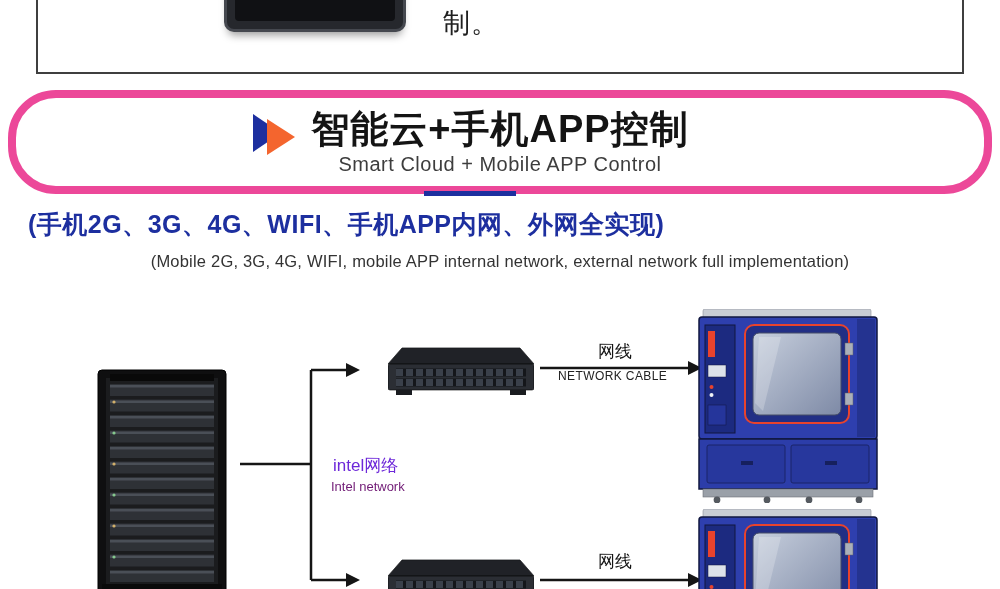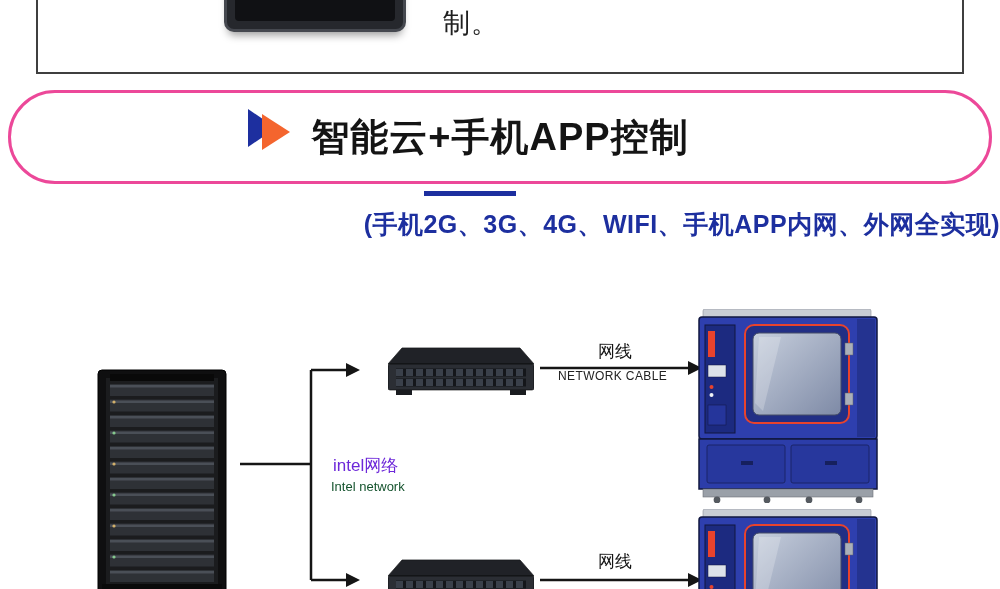--- a/index.html
+++ b/index.html
@@ -23,54 +23,54 @@
     position:absolute;left:8px;top:6px;right:8px;bottom:8px;
     background:#101114;border-radius:4px;
   }
   .prev-text{
     left:443px;top:5px;font-size:27px;color:#202020;letter-spacing:1px;
   }
 
   
   .banner{
     left:8px;right:8px;top:90px;height:88px;
-    border:3px solid #ec4899;border-radius:48px;background:#fff;
+    border:8px solid #ec4899;border-radius:48px;background:#fff;
     display:flex;flex-direction:column;align-items:center;justify-content:center;
   }
   .banner-icon{position:absolute;left:235px;top:14px;width:48px;height:44px;}
   .banner-title{
     font-size:38px;font-weight:bold;color:#141414;letter-spacing:1px;line-height:44px;
   }
   .banner-subtitle{
     font-size:20px;color:#3d3d3d;letter-spacing:.5px;line-height:25px;margin-top:1px;
   }
   .divider{
     left:424px;top:191px;width:92px;height:5px;background:#1d2f9f;
   }
 
   
   .sub-cn{
-    left:0;right:0;top:208px;text-align:right;
-    font-size:25px;font-weight:bold;color:#1d2f9f;letter-spacing:.5px;
+    left:0;right:0;top:208px;text-align:left;
+    font-size:25px;font-weight:bold;color:#1d2f9f;letter-spacing:.5px;padding-left:28px;
   }
   .sub-en{
     left:0;right:0;top:252px;text-align:center;
     font-size:16.5px;color:#333333;letter-spacing:.2px;
   }
 
   
   .lines{left:0;top:0;width:1000px;height:589px;pointer-events:none;}
   .rack{left:96px;top:368px;width:132px;height:230px;}
   .switch-top{left:388px;top:344px;width:146px;height:54px;}
   .switch-bottom{left:388px;top:556px;width:146px;height:54px;}
   .chamber-top{left:697px;top:309px;width:182px;height:194px;}
   .chamber-bottom{left:697px;top:509px;width:182px;height:194px;}
 
   .lbl-intel-cn{left:333px;top:454px;font-size:17px;color:#6d28d9;}
-  .lbl-intel-en{left:331px;top:479px;font-size:13px;color:#14532d;}
+  .lbl-intel-en{left:331px;top:479px;font-size:13px;color:#701a75;}
   .lbl-cable-top-cn{left:545px;top:340px;width:140px;text-align:center;font-size:17px;color:#141414;}
   .lbl-cable-top-en{left:558px;top:369px;font-size:12px;color:#222222;letter-spacing:.4px;}
   .lbl-cable-bot-cn{left:545px;top:550px;width:140px;text-align:center;font-size:17px;color:#141414;}
 </style>
 </head>
 <body>
 
 <svg style="position:absolute;width:0;height:0" aria-hidden="true">
   <defs>
     <linearGradient id="winGrad" x1="0" y1="0" x2="1" y2="1">
@@ -142,24 +142,26 @@
     </div>
   </div>
   <div class="abs prev-text">制。</div>
 
   <div class="abs banner">
     <svg class="banner-icon" viewBox="0 0 48 44">
       <polygon points="2,2 30,21 2,40" fill="#1d2f9f"></polygon>
       <polygon points="16,7 44,25 16,43" fill="#f4652e"></polygon>
     </svg>
     <div class="banner-title">智能云+手机APP控制</div>
+    <div class="banner-subtitle">Smart Cloud + Mobile APP Control</div>
   </div>
   <div class="abs divider"></div>
 
   <div class="abs sub-cn">(手机2G、3G、4G、WIFI、手机APP内网、外网全实现)</div>
+  <div class="abs sub-en">(Mobile 2G, 3G, 4G, WIFI, mobile APP internal network, external network full implementation)</div>
 
   <svg class="abs lines">
     <g stroke="#151515" stroke-width="2.5" fill="none">
       <path d="M240 464 H311"></path>
       <path d="M311 370 V580"></path>
       <path d="M311 370 H346"></path>
       <path d="M311 580 H346"></path>
       <path d="M540 368 H688"></path>
       <path d="M540 580 H688"></path>
     </g>

